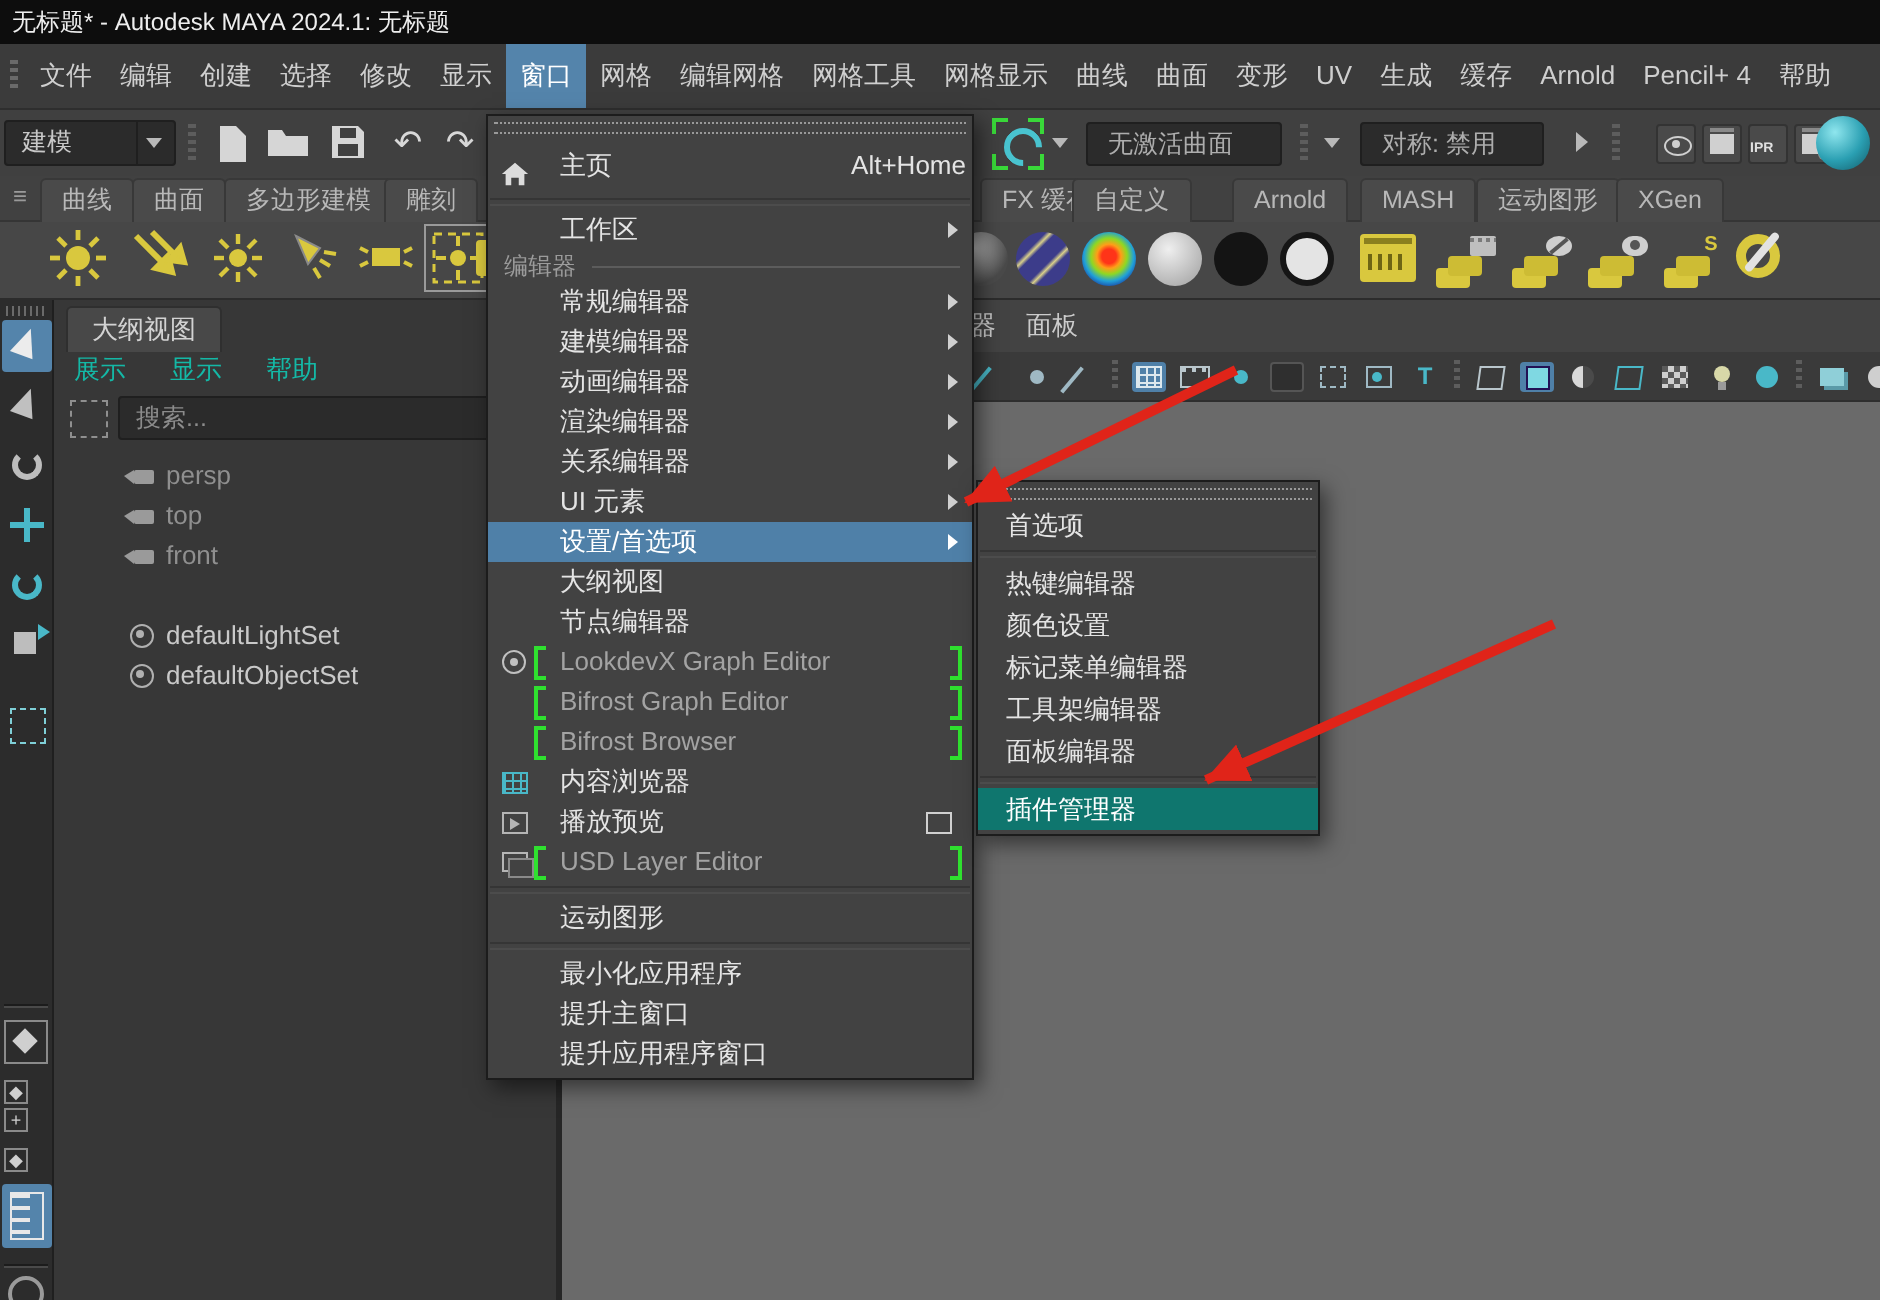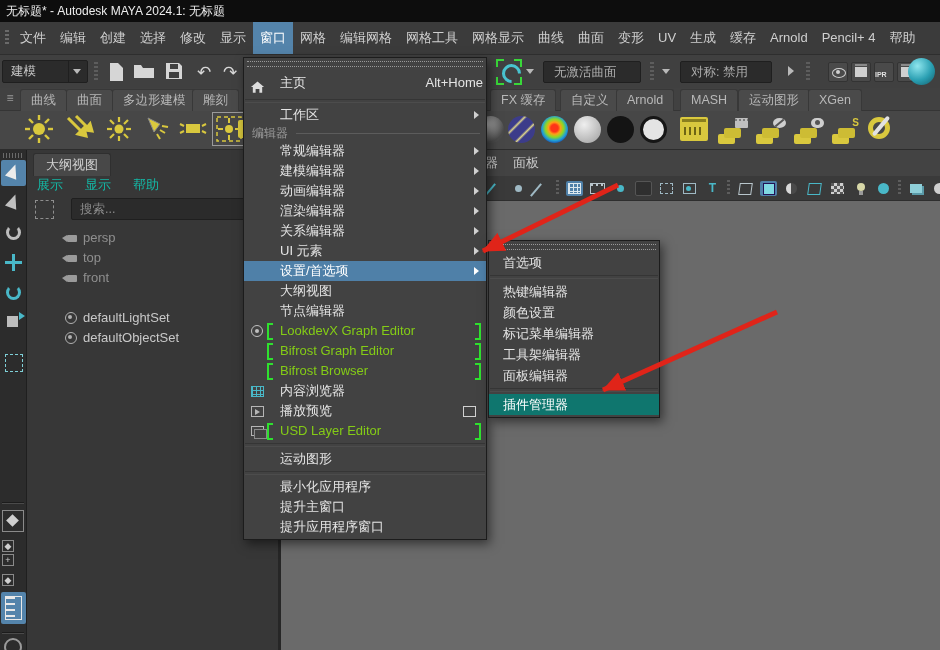--- a/index.html
+++ b/index.html
@@ -107,21 +107,21 @@
         background:repeating-linear-gradient(180deg,#e8e8e8 0 2px,transparent 2px 6px);background-size:60% 100%;background-repeat:no-repeat;}
   .part-circle{position:absolute;left:4px;width:18px;height:18px;border:2px solid #9a9a9a;border-radius:50%;box-sizing:border-box;}
 
   
   .outliner{position:absolute;left:27px;top:150px;width:251px;height:500px;background:#373737;}
   .ol-tab{position:absolute;left:6px;top:3px;height:22px;padding:0 12px;background:#484848;color:#d2d2d2;
           font-size:13px;line-height:22px;border-radius:3px 3px 0 0;border:1px solid #2f2f2f;border-bottom:none;}
   .ol-menu{position:absolute;left:10px;top:25px;height:20px;display:flex;gap:22px;font-size:13px;color:#14b8a6;line-height:20px;}
   .ol-filter{position:absolute;left:8px;top:50px;width:17px;height:17px;border:1px dashed #8f8f8f;}
   .ol-input{position:absolute;left:32px;top:48px;width:210px;height:22px;background:#2b2b2b;border:1px solid #1f1f1f;
-            border-radius:2px;color:#c4b5fd;font-size:12.5px;padding-left:8px;box-sizing:border-box;outline:none;margin-left:12px;}
+            border-radius:2px;color:#c4b5fd;font-size:12.5px;padding-left:8px;box-sizing:border-box;outline:none;}
   .ol-input::placeholder{color:#8c8c8c;}
   .ol-row{position:absolute;left:0;width:100%;height:20px;line-height:20px;font-size:13px;}
   .ol-row .lbl{position:absolute;left:56px;}
   .ol-row.dim{color:#8f8f8f;}
   .ol-row.lit{color:#c9c9c9;}
   .cam{position:absolute;left:40px;top:7px;width:10px;height:7px;background:#9a9a9a;border-radius:1px;}
   .cam::before{content:"";position:absolute;left:-5px;top:0;border-right:5px solid #9a9a9a;
                border-top:3px solid transparent;border-bottom:4px solid transparent;}
   .seticon{position:absolute;left:38px;top:4px;width:12px;height:12px;border:1px solid #b0b0b0;border-radius:50%;box-sizing:border-box;}
   .seticon::after{content:"";position:absolute;left:2px;top:2px;width:4px;height:4px;border-radius:50%;background:#b0b0b0;}
@@ -167,21 +167,21 @@
   .tearoff{height:4px;margin:3px 3px 2px;border-top:1px dotted #999999;border-bottom:1px dotted #999999;}
   .mrow{position:relative;height:20px;line-height:20px;padding-left:36px;white-space:nowrap;}
   .mrow.h28{height:28px;line-height:28px;}
   .mrow.hl{background:#4f80a8;color:#ffffff;}
   .mrow .short{position:absolute;right:3px;}
   .msep{height:2px;margin:2px 1px;border-top:1px solid #353535;border-bottom:1px solid #4c4c4c;}
   .msec{position:relative;height:16px;line-height:16px;color:#9b9b9b;font-size:12px;padding-left:8px;}
   .msec::after{content:"";position:absolute;left:52px;right:6px;top:8px;border-top:1px solid #5c5c5c;}
   .subarrow{position:absolute;right:7px;top:6px;width:0;height:0;border-top:4px solid transparent;
             border-bottom:4px solid transparent;border-left:5px solid #d0d0d0;}
-  .green{color:#84cc16;}
+  .green{color:#a3a3a3;}
   .gb{position:absolute;top:2px;width:4px;height:13px;border:2px solid #2fe02f;box-sizing:content-box;}
   .gbl{left:23px;border-right:none;}
   .gbr{right:5px;border-left:none;}
   .gut{position:absolute;left:6px;top:3px;width:16px;height:15px;}
   .lookdev-ic{position:absolute;left:1px;top:1px;width:12px;height:12px;border:1px solid #c0c0c0;border-radius:50%;box-sizing:border-box;}
   .lookdev-ic::after{content:"";position:absolute;left:3px;top:3px;width:4px;height:4px;border-radius:50%;background:#c0c0c0;}
   .cb-ic{position:absolute;left:1px;top:2px;width:13px;height:11px;border:1px solid #49b8c8;
          background-image:linear-gradient(90deg,#49b8c8 0 1px,transparent 1px),linear-gradient(0deg,#49b8c8 0 1px,transparent 1px);
          background-size:4px 4px;box-sizing:border-box;}
   .pb-ic{position:absolute;left:1px;top:2px;width:13px;height:11px;border:1px solid #b5b5b5;box-sizing:border-box;}
@@ -296,21 +296,21 @@
 </div>
 
 <div class="shelf">
   <div class="shelf-tabs">
     <span class="shelf-mini">≡</span>
     <span class="stab" style="left:20px">曲线</span>
     <span class="stab" style="left:66px">曲面</span>
     <span class="stab" style="left:112px">多边形建模</span>
     <span class="stab" style="left:192px">雕刻</span>
     <span class="stab" style="left:490px">FX 缓存</span>
-    <span class="stab" style="left:560px">自定义</span>
+    <span class="stab" style="left:536px">自定义</span>
     <span class="stab" style="left:616px">Arnold</span>
     <span class="stab" style="left:680px">MASH</span>
     <span class="stab" style="left:738px">运动图形</span>
     <span class="stab" style="left:808px">XGen</span>
   </div>
   <div class="shelf-icons">
     <span class="sic" style="left:24px">
       <svg width="30" height="30" viewBox="0 0 30 30">
           <circle cx="15" cy="15" r="6" fill="#d9c83e"></circle>
           <g stroke="#d9c83e" stroke-width="2.4">

